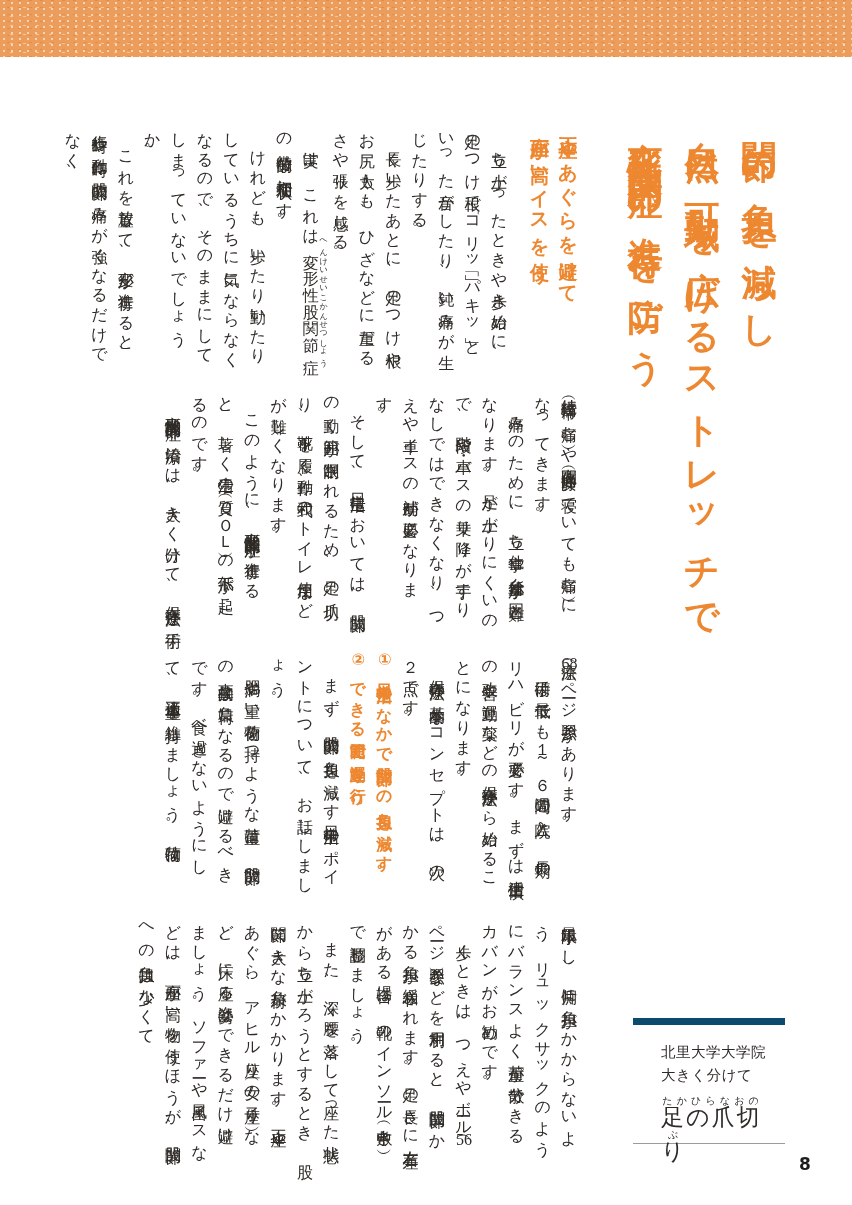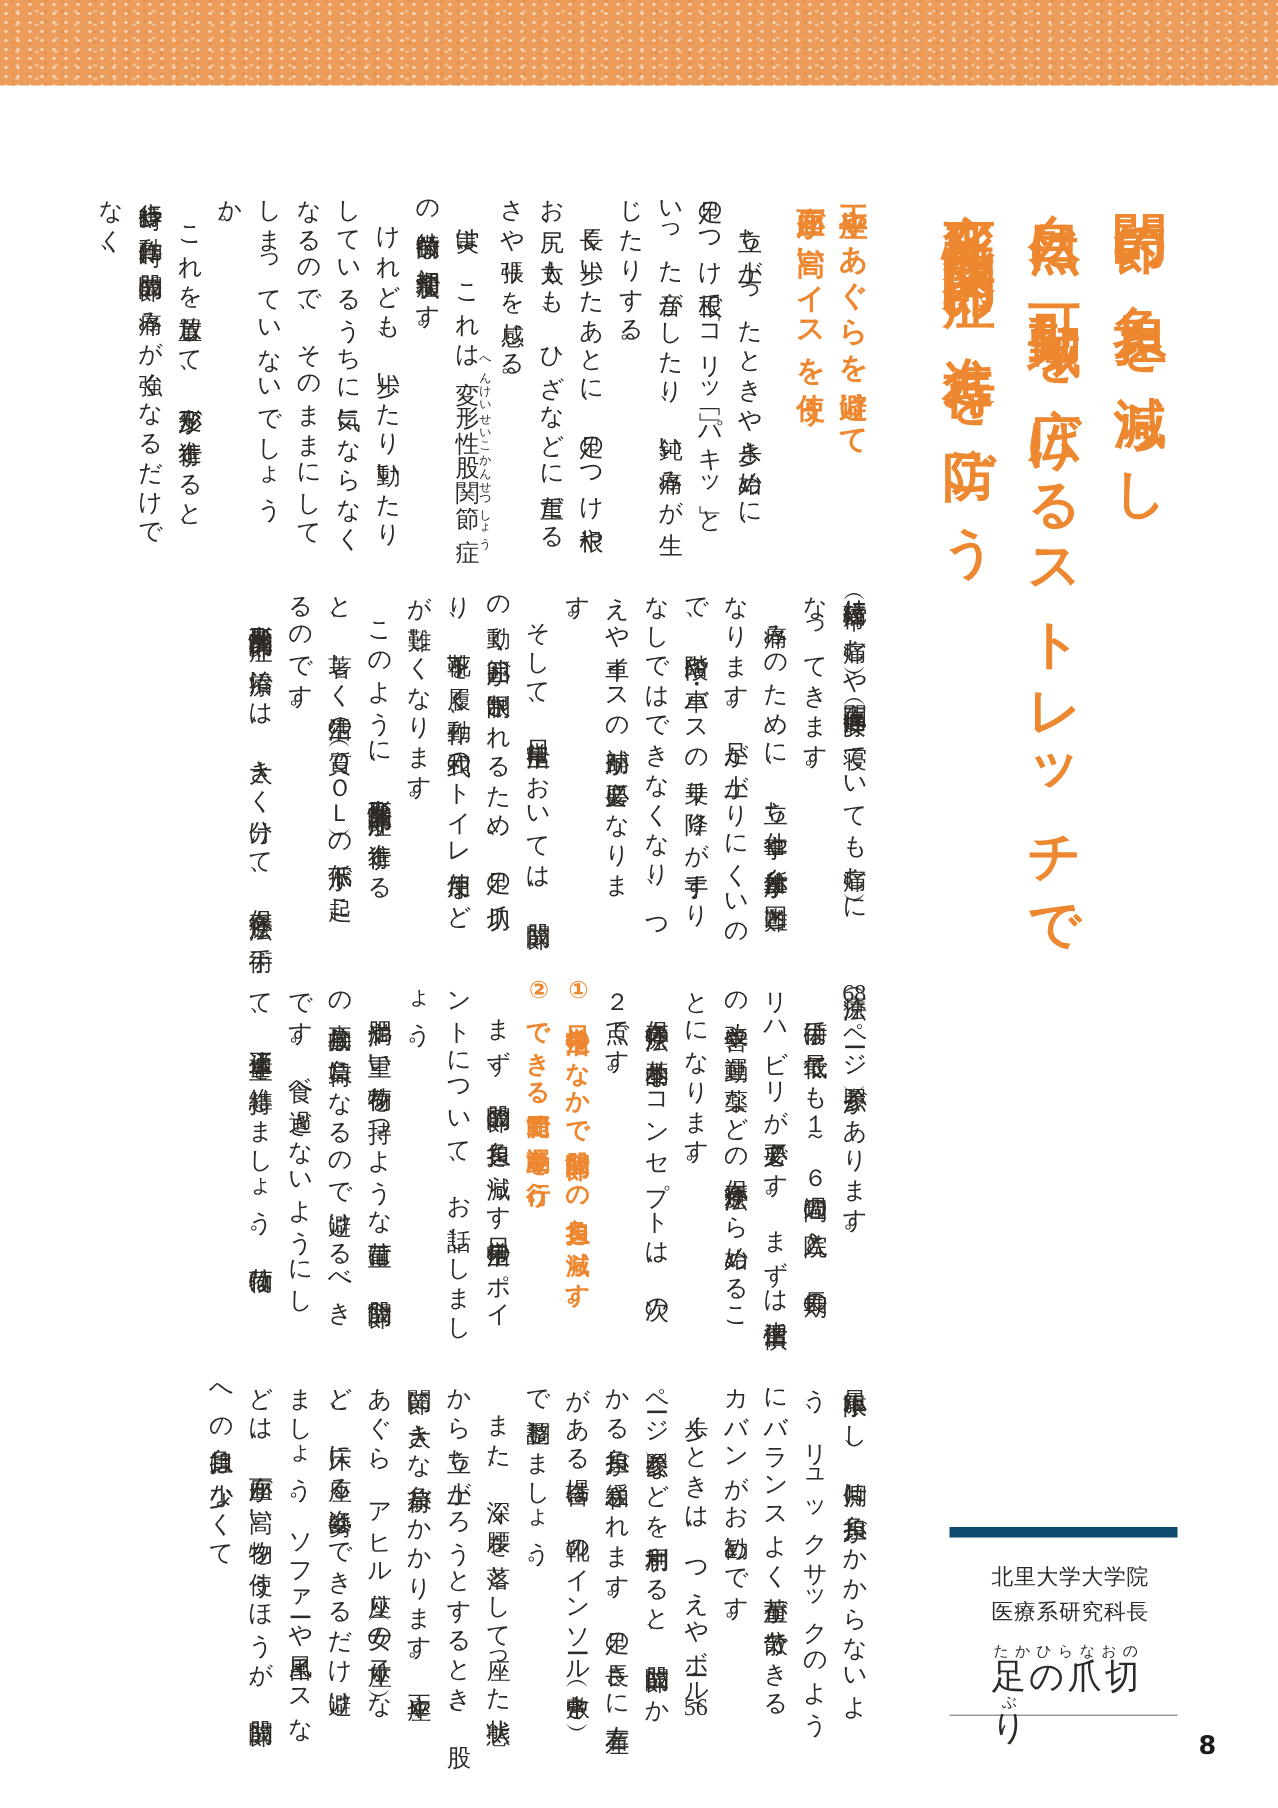--- a/index.html
+++ b/index.html
@@ -104,20 +104,20 @@
       <p><span>　まず、股関節の負担を減らす日常生活のポイントについて、お話ししましょう。</span></p>
       <p><span>　肥満や重い荷物を持つような荷重は、股関節への直接的な負荷になるので避けるべきです。食べ過ぎないようにして、適正体重を維持しましょう。荷物は</span></p>
     </section>
   <section class="band band-3" id="band-3">
       <p><span>最小限にし、片側に負担がかからないよう、リュックサックのようにバランスよく荷重が分散できるカバンがお勧めです。</span></p>
       <p><span>　歩くときは、つえやボール（</span><span class="tcy">56</span><span>ページ参照）などを利用すると、股関節にかかる負担が緩和されます。足の長さに左右差がある場合は、靴のインソール（中敷き）で調整しましょう。</span></p>
       <p><span>　また、深く腰を落として座った状態から立ち上がろうとするとき、股関節に大きな負荷がかかります。正座やあぐら、アヒル座り（女の子座り）など、床に座る姿勢はできるだけ避けましょう。ソファーや風呂イスなどは、座面が高い物を使うほうが、股関節への負担は少なくて</span></p>
     </section>
 
   <aside class="author">
-    <p class="affil" id="affil"><span>北里大学大学院</span><br><span>医療系研究科長</span><br></p>
+    <p class="affil" id="affil"><span>北里大学大学院</span><br><span>大きく分けて</span><br></p>
     <p class="name">
       <ruby><span>足の爪切り</span><rt>たかひらなおのぶ</rt></ruby>
     </p>
   </aside>
 
   <div class="page-num">8</div>
 </div>
 
 </body></html>

